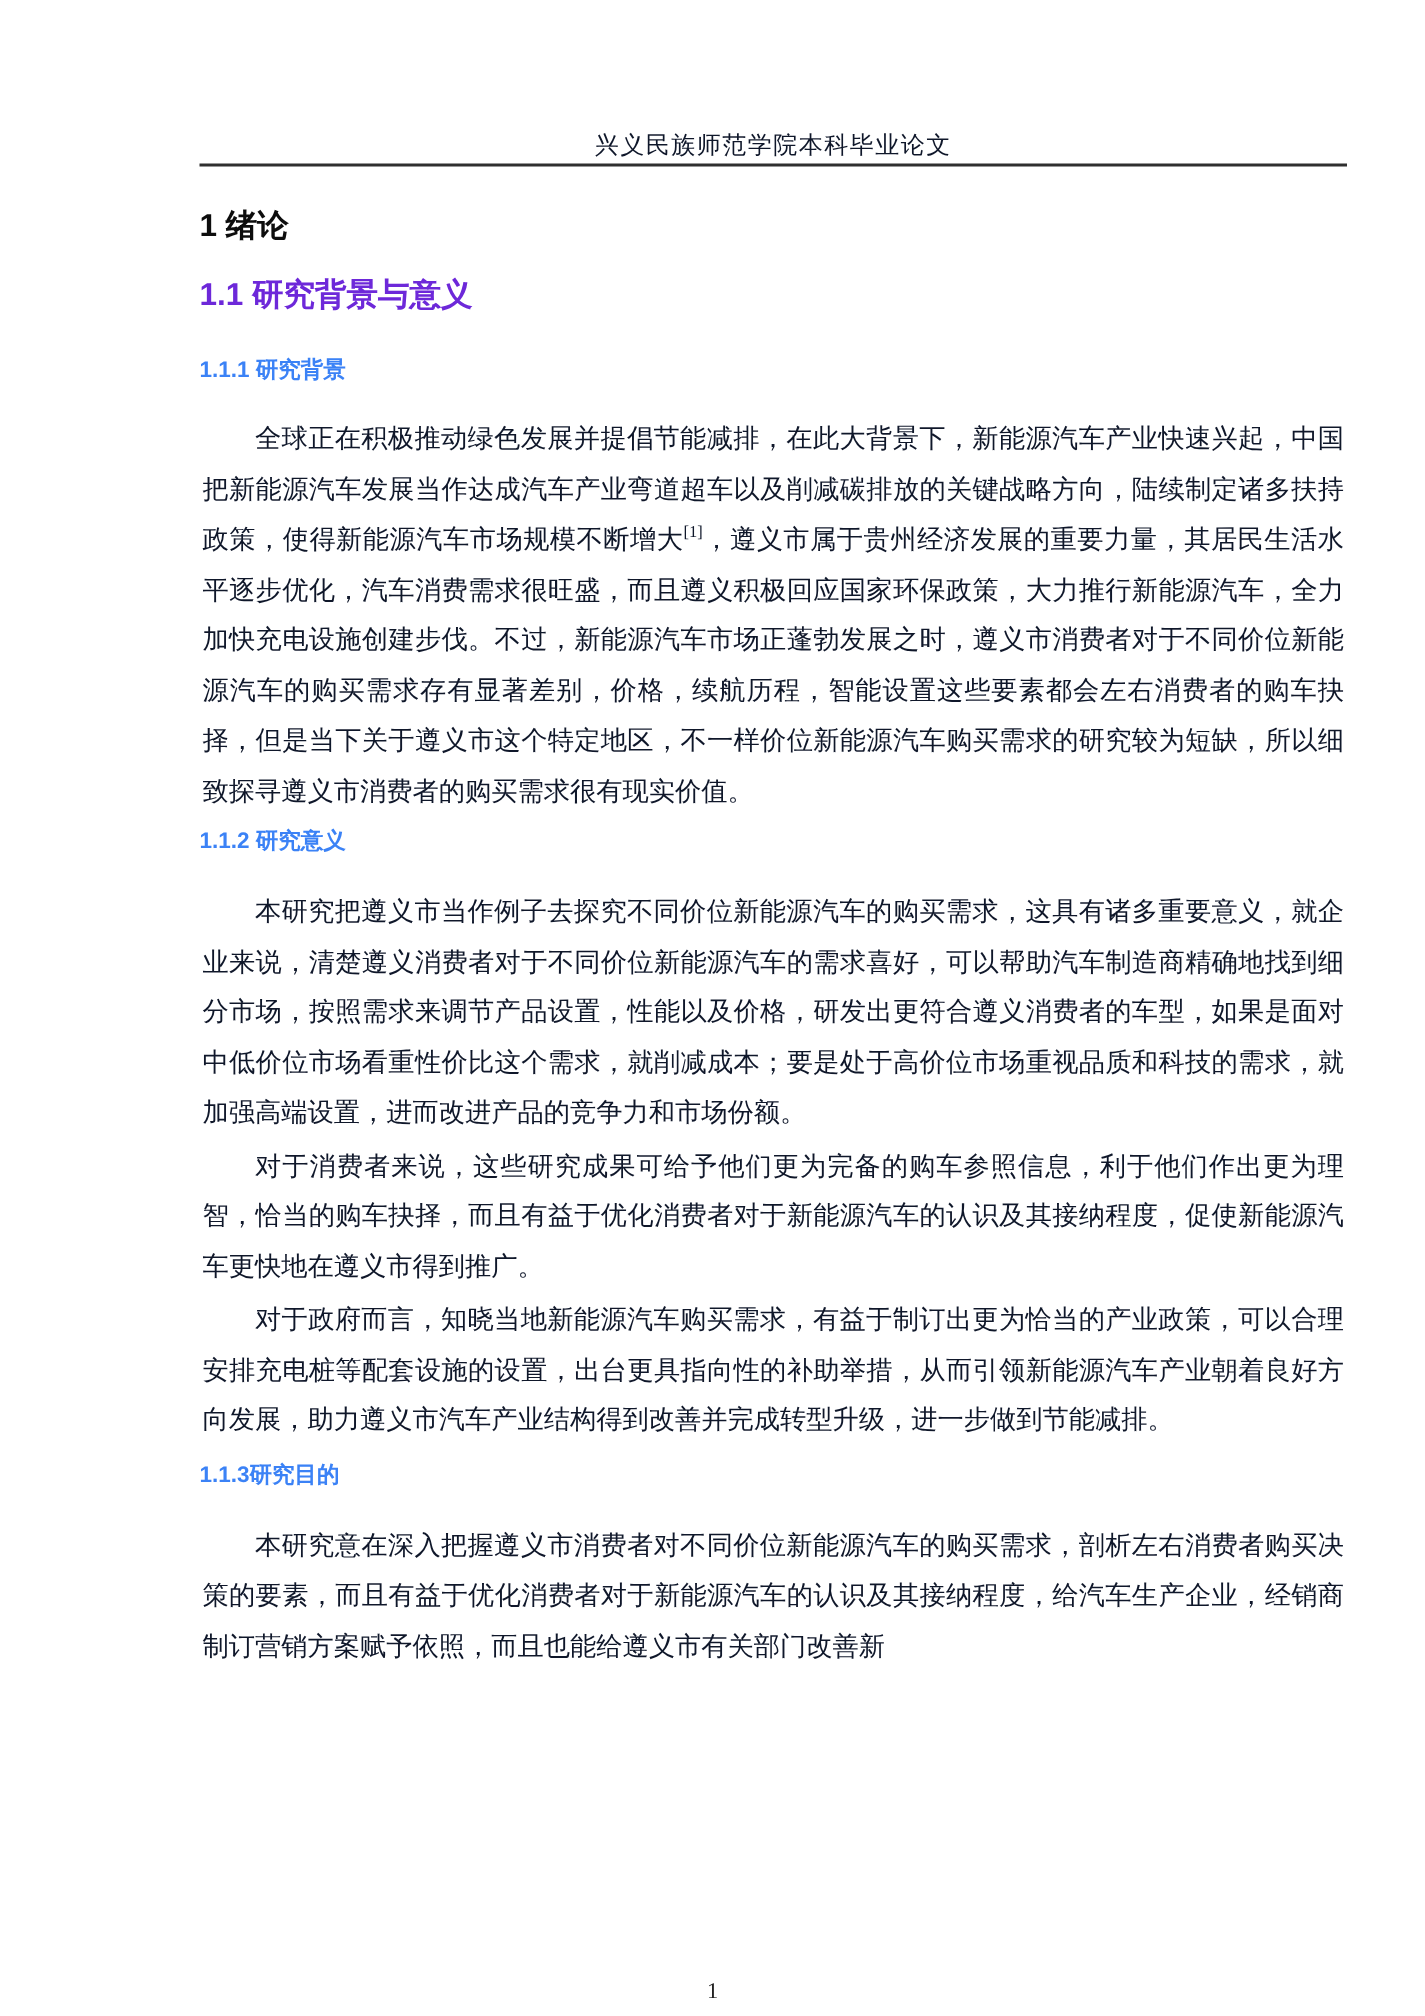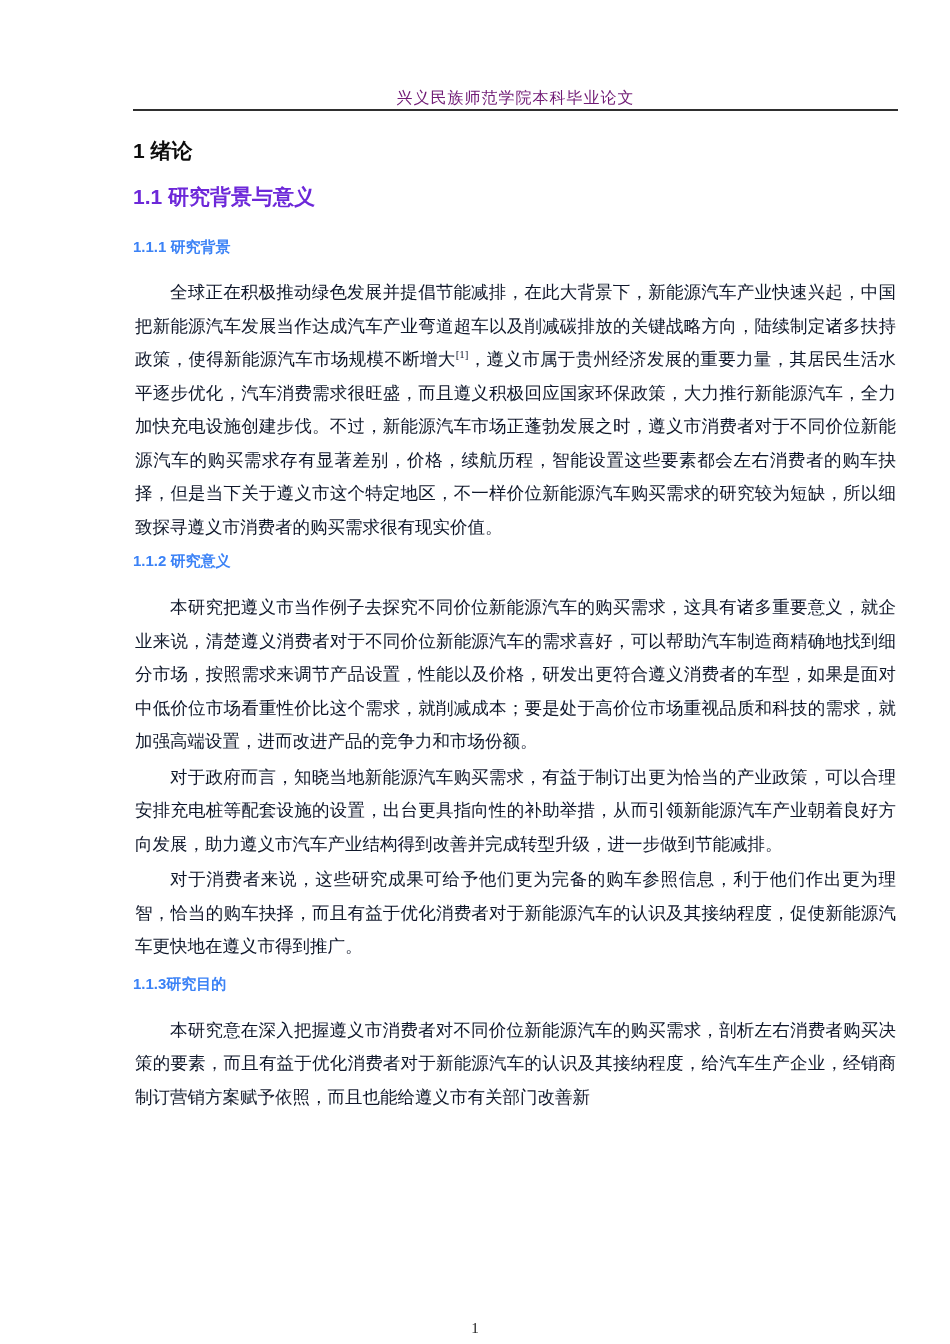--- a/index.html
+++ b/index.html
@@ -27,21 +27,21 @@
   .doc-header {
     margin-top: 88px;
     border-bottom: 2px solid #2f2f2f;
     padding-bottom: 1px;
     text-align: center;
   }
   .doc-header .header-title {
     font-size: 16px;
     line-height: 20px;
     letter-spacing: 1px;
-    color: #701a75;
+    color: #0f172a;
     text-align: right;
   }
   
   .h1 {
     font-family: "Liberation Sans", sans-serif;
     font-weight: bold;
     font-size: 21px;
     line-height: 28px;
     margin-top: 26px;
     color: #0d0d0d;
@@ -105,23 +105,23 @@
   <div class="h2">1.1 研究背景与意义</div>
 
   <div class="h3">1.1.1 研究背景</div>
 
   <p class="para after-heading"><span>全球正在积极推动绿色发展并提倡节能减排，在此大背景下，新能源汽车产业快速兴起，中国把新能源汽车发展当作达成汽车产业弯道超车以及削减碳排放的关键战略方向，陆续制定诸多扶持政策，使得新能源汽车市场规模不断增大</span><sup class="ref">[1]</sup><span>，遵义市属于贵州经济发展的重要力量，其居民生活水平逐步优化，汽车消费需求很旺盛，而且遵义积极回应国家环保政策，大力推行新能源汽车，全力加快充电设施创建步伐。不过，新能源汽车市场正蓬勃发展之时，遵义市消费者对于不同价位新能源汽车的购买需求存有显著差别，价格，续航历程，智能设置这些要素都会左右消费者的购车抉择，但是当下关于遵义市这个特定地区，不一样价位新能源汽车购买需求的研究较为短缺，所以细致探寻遵义市消费者的购买需求很有现实价值。</span></p>
 
   <div class="h3 tight-top">1.1.2 研究意义</div>
 
   <p class="para after-heading-sm">本研究把遵义市当作例子去探究不同价位新能源汽车的购买需求，这具有诸多重要意义，就企业来说，清楚遵义消费者对于不同价位新能源汽车的需求喜好，可以帮助汽车制造商精确地找到细分市场，按照需求来调节产品设置，性能以及价格，研发出更符合遵义消费者的车型，如果是面对中低价位市场看重性价比这个需求，就削减成本；要是处于高价位市场重视品质和科技的需求，就加强高端设置，进而改进产品的竞争力和市场份额。</p>
 
+  <p class="para">对于消费者来说，这些研究成果可给予他们更为完备的购车参照信息，利于他们作出更为理智，恰当的购车抉择，而且有益于优化消费者对于新能源汽车的认识及其接纳程度，促使新能源汽车更快地在遵义市得到推广。</p>
+
   <p class="para">对于政府而言，知晓当地新能源汽车购买需求，有益于制订出更为恰当的产业政策，可以合理安排充电桩等配套设施的设置，出台更具指向性的补助举措，从而引领新能源汽车产业朝着良好方向发展，助力遵义市汽车产业结构得到改善并完成转型升级，进一步做到节能减排。</p>
-
-  <p class="para">对于消费者来说，这些研究成果可给予他们更为完备的购车参照信息，利于他们作出更为理智，恰当的购车抉择，而且有益于优化消费者对于新能源汽车的认识及其接纳程度，促使新能源汽车更快地在遵义市得到推广。</p>
 
   <div class="h3 mid-top">1.1.3研究目的</div>
 
   <p class="para after-heading-sm">本研究意在深入把握遵义市消费者对不同价位新能源汽车的购买需求，剖析左右消费者购买决策的要素，而且有益于优化消费者对于新能源汽车的认识及其接纳程度，给汽车生产企业，经销商制订营销方案赋予依照，而且也能给遵义市有关部门改善新</p>
 
   <div class="page-number">1</div>
 
 </div>
 
 </body></html>

